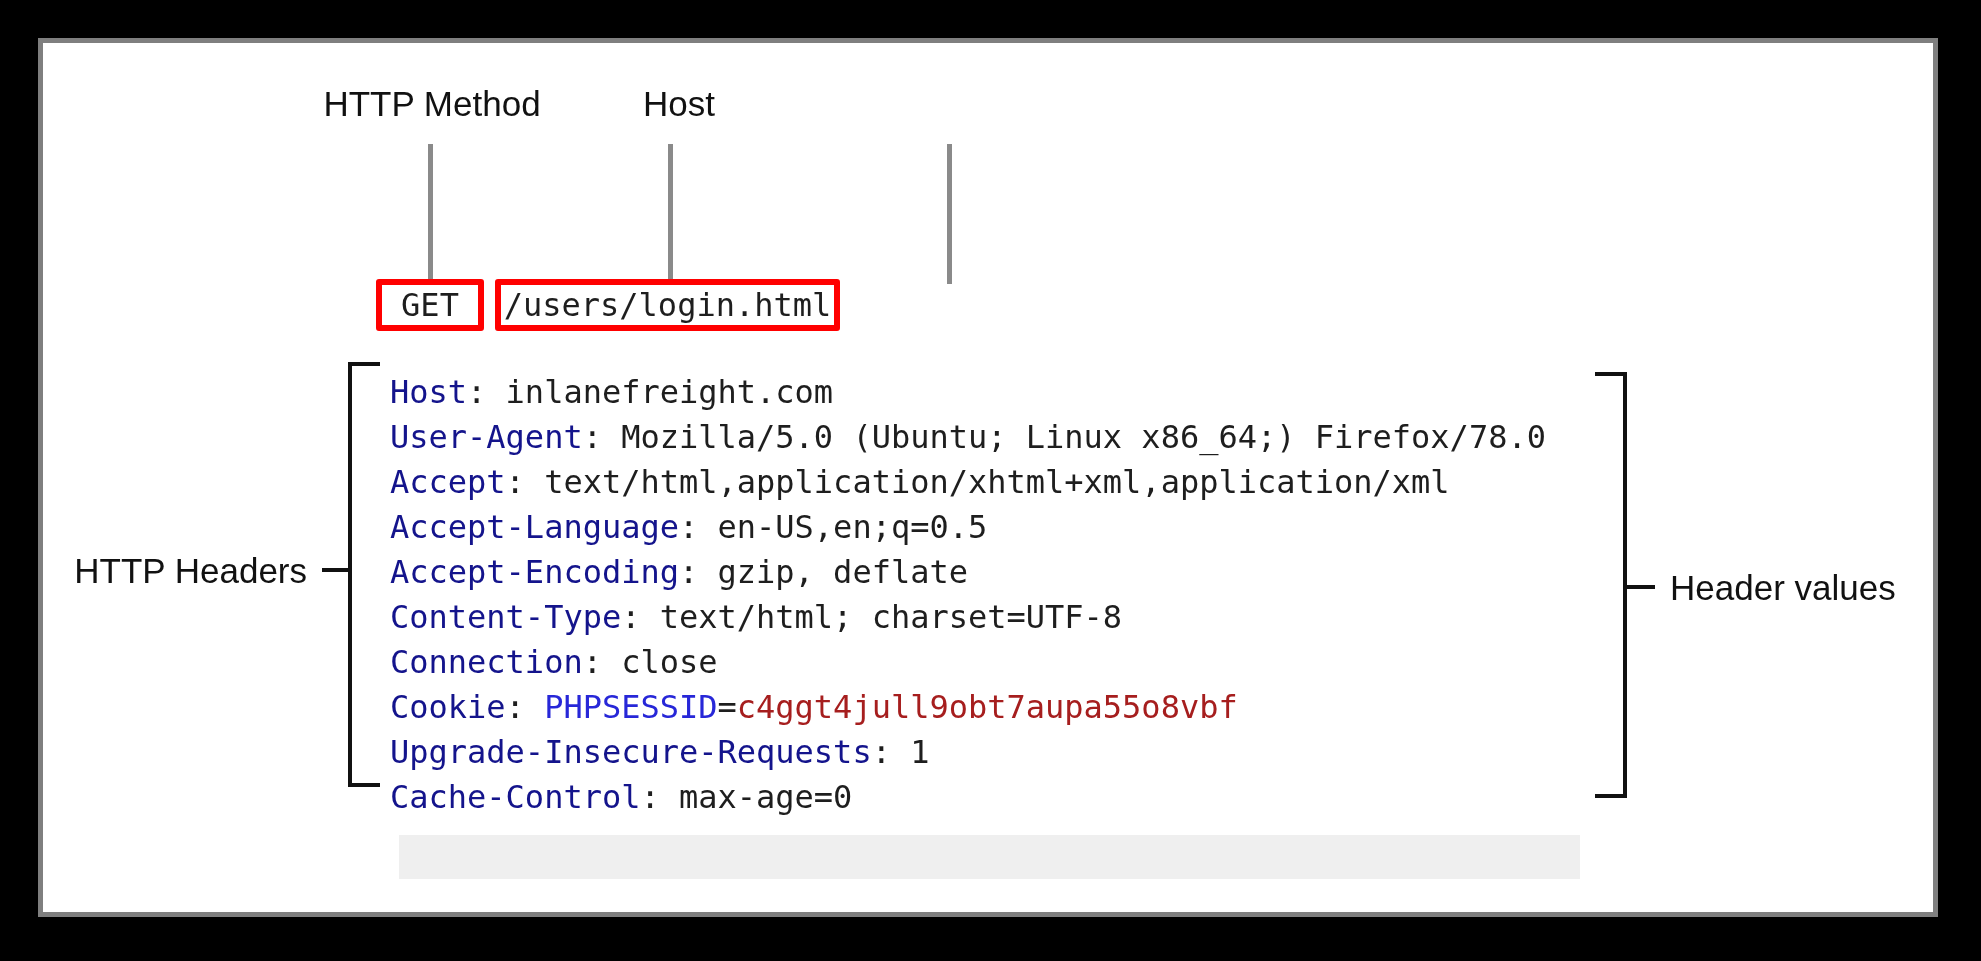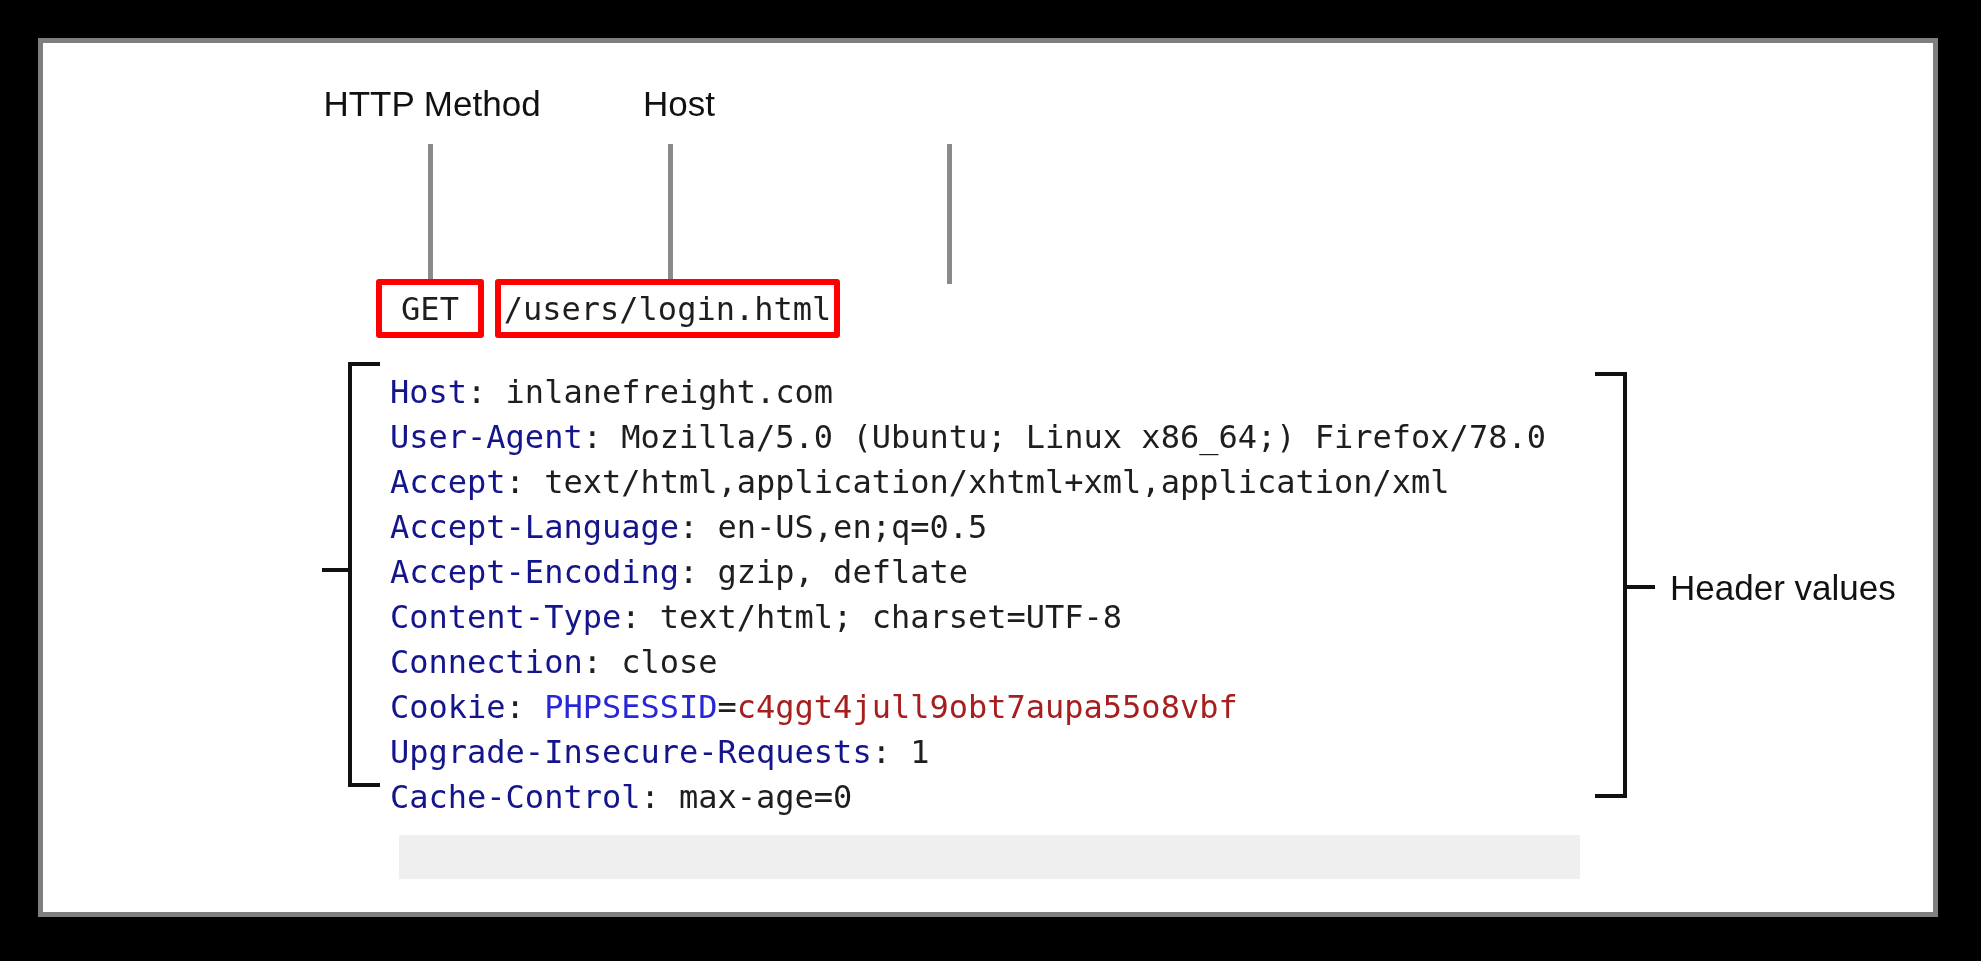--- a/index.html
+++ b/index.html
@@ -27,21 +27,21 @@
   }
   .anno.centered { transform: translateX(-50%); }
   .connector {
     position: absolute;
     width: 5px;
     background: var(--connector-gray);
   }
   .redbox {
     position: absolute;
     top: 279px;
-    height: 59px;
+    height: 52px;
     box-sizing: border-box;
     border: 6px solid var(--box-border);
     border-radius: 3px;
     background: #fff;
     display: flex;
     align-items: center;
     justify-content: center;
     font-family: "DejaVu Sans Mono", monospace;
     font-size: 32px;
     color: var(--mono-text);
@@ -99,20 +99,21 @@
   <div class="connector" style="left:668px; top:144px; height:140px;"></div>
   <div class="connector" style="left:947px; top:144px; height:140px;"></div>
 
   <div class="redbox" style="left:376px; width:108px;">GET</div>
   <div class="redbox" style="left:495px; width:345px;">/users/login.html</div>
 
   <div class="headers-block"><div><span class="hname">Host</span><span>: </span><span>inlanefreight.com</span></div><div><span class="hname">User-Agent</span><span>: </span><span>Mozilla/5.0 (Ubuntu; Linux x86_64;) Firefox/78.0</span></div><div><span class="hname">Accept</span><span>: </span><span>text/html,application/xhtml+xml,application/xml</span></div><div><span class="hname">Accept-Language</span><span>: </span><span>en-US,en;q=0.5</span></div><div><span class="hname">Accept-Encoding</span><span>: </span><span>gzip, deflate</span></div><div><span class="hname">Content-Type</span><span>: </span><span>text/html; charset=UTF-8</span></div><div><span class="hname">Connection</span><span>: </span><span>close</span></div><div><span class="hname">Cookie</span><span>: </span><span class="cname">PHPSESSID</span><span>=</span><span class="cval">c4ggt4jull9obt7aupa55o8vbf</span></div><div><span class="hname">Upgrade-Insecure-Requests</span><span>: </span><span>1</span></div><div><span class="hname">Cache-Control</span><span>: </span><span>max-age=0</span></div></div>
 
   <div class="bracket left"></div>
   <div class="tick left"></div>
+  <div class="side-label" id="http-headers-label">HTTP Headers</div>
 
   <div class="bracket right"></div>
   <div class="tick right"></div>
   <div class="side-label" id="header-values-label">Header values</div>
 
   <div class="graybar"></div>
 
 </div>
 
 </body></html>

